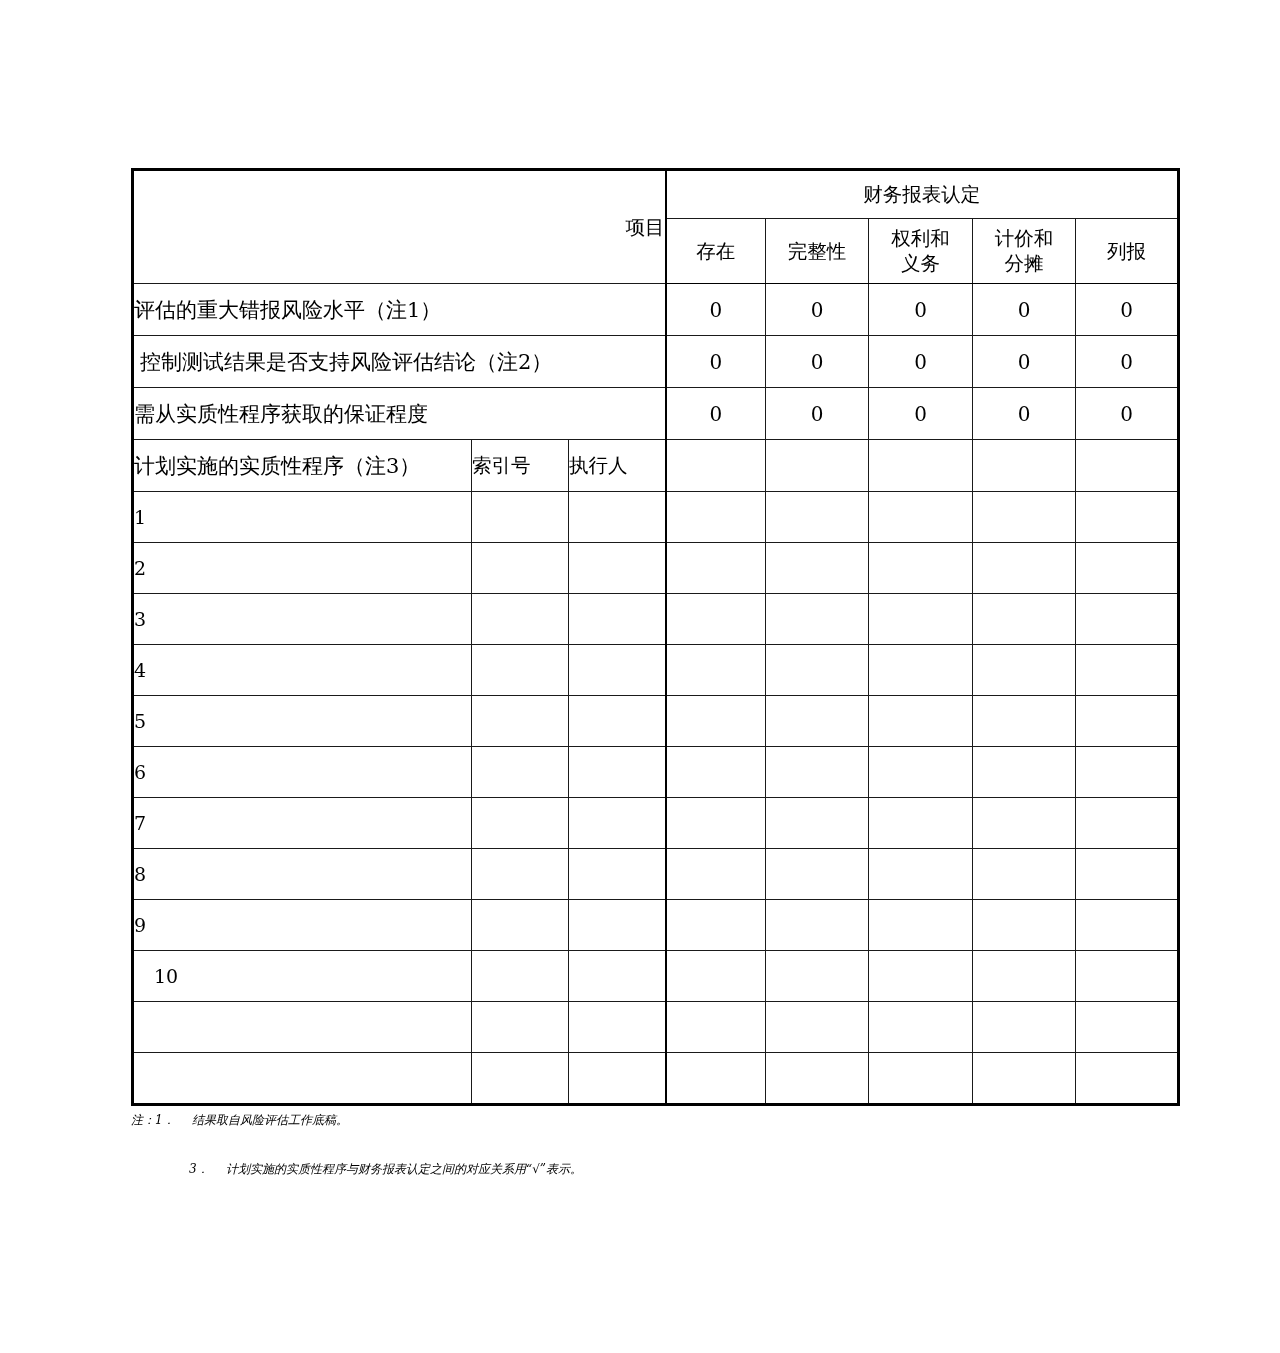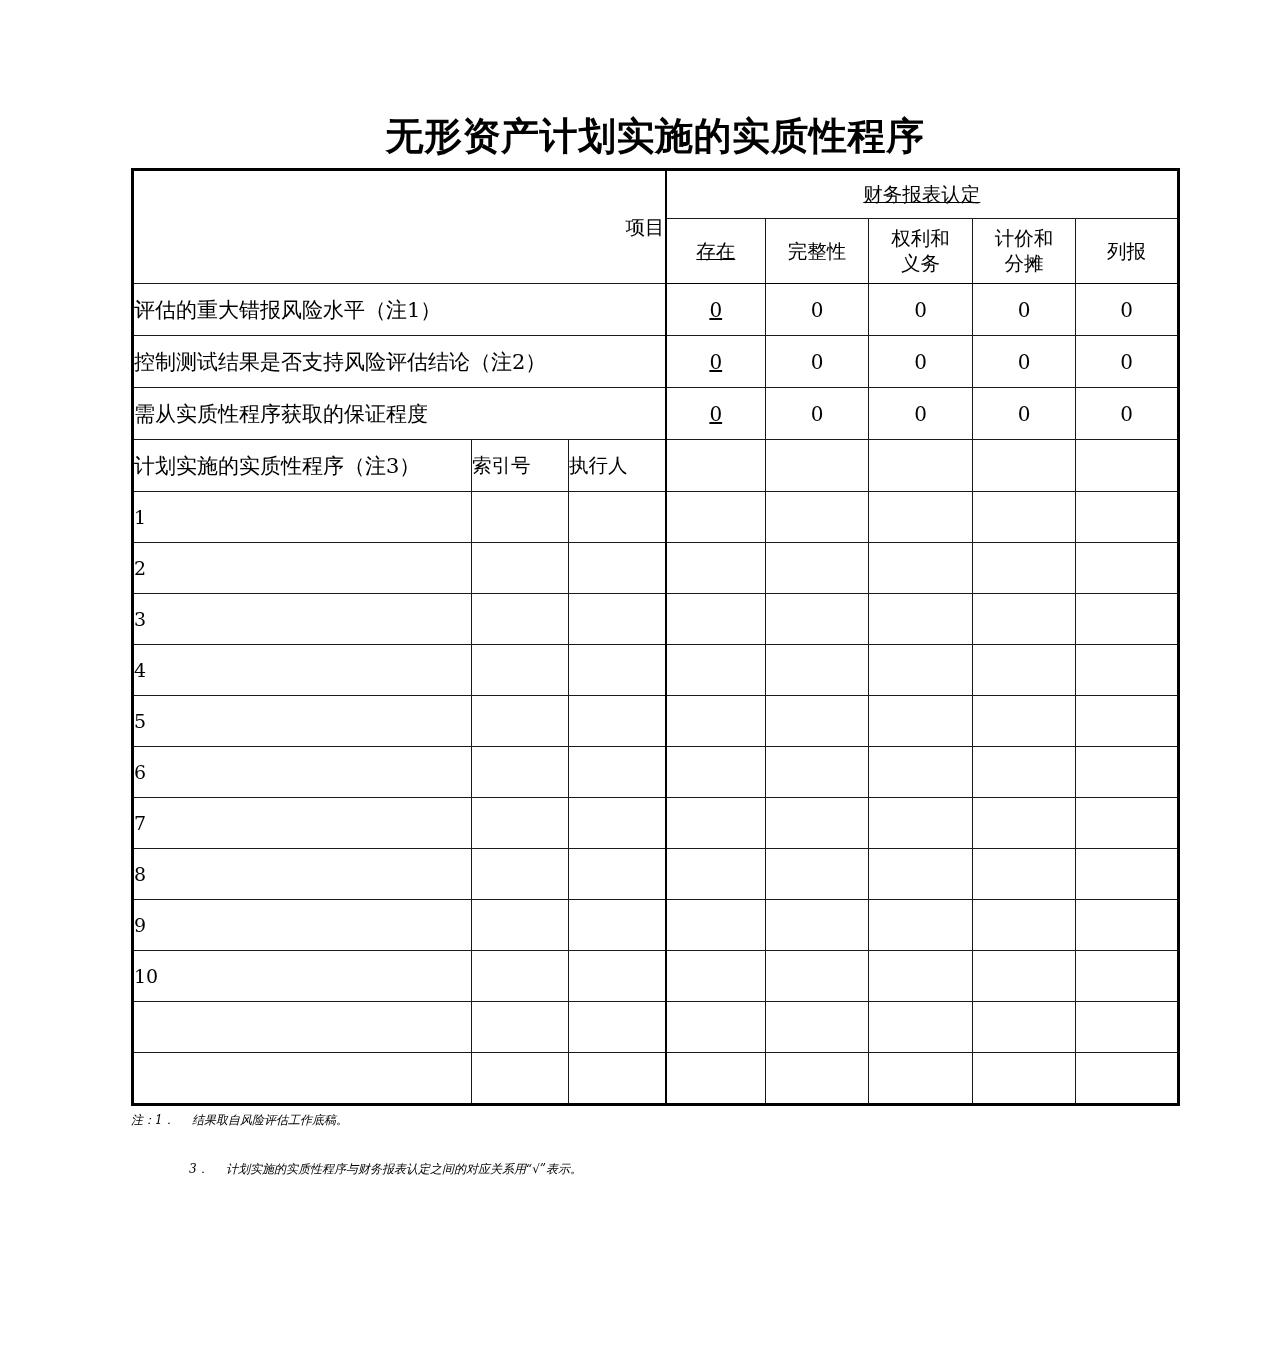--- a/index.html
+++ b/index.html
@@ -95,21 +95,20 @@
     font-size: 19.5px;
   }
   .val-zero {
     text-align: center;
     font-size: 20px;
   }
 
   
   .sep-left {
     border-left: 2px solid #000000 !important;
-    text-decoration: underline;
   }
   .row-sep-bottom td {
     border-bottom: 1.6px solid #000000 !important;
   }
 
   
   #notes {
     position: absolute;
     left: 131px;
     top: 1108px;
@@ -133,21 +132,20 @@
   .note-num {
     display: inline-block;
     width: 37px;
   }
 </style>
 </head>
 <body>
 
 <div id="page">
 
-  <div id="doc-title">无形资产计划实施的实质性程序</div>
 
   <table id="main-table">
     <colgroup>
       <col style="width:339px">
       <col style="width:97px">
       <col style="width:97px">
       <col style="width:100px">
       <col style="width:103px">
       <col style="width:104px">
       <col style="width:103px">
@@ -177,21 +175,21 @@
       <tr>
         <td class="cell-item-label" colspan="3" style="height:51px;">评估的重大错报风险水平（注1）</td>
         <td class="val-zero sep-left">0</td>
         <td class="val-zero">0</td>
         <td class="val-zero">0</td>
         <td class="val-zero">0</td>
         <td class="val-zero">0</td>
       </tr>
 
       <tr>
-        <td class="cell-item-label" colspan="3" style="height:51px;">控制测试结果是否支持风险评估结论（注2）</td>
+        <td class="cell-item-label" colspan="3" style="height:51px;padding-left:6px;">控制测试结果是否支持风险评估结论（注2）</td>
         <td class="val-zero sep-left">0</td>
         <td class="val-zero">0</td>
         <td class="val-zero">0</td>
         <td class="val-zero">0</td>
         <td class="val-zero">0</td>
       </tr>
 
       <tr>
         <td class="cell-item-label" colspan="3" style="height:51px;">需从实质性程序获取的保证程度</td>
         <td class="val-zero sep-left">0</td>
@@ -296,21 +294,21 @@
         <td class="cell-num" style="height:50px;">9</td>
         <td class="cell-center"></td>
         <td class="cell-center"></td>
         <td class="val-zero sep-left"></td>
         <td class="val-zero"></td>
         <td class="val-zero"></td>
         <td class="val-zero"></td>
         <td class="val-zero"></td>
       </tr>
       <tr>
-        <td class="cell-num" style="height:50px;">10</td>
+        <td class="cell-num" style="height:50px;padding-left:20px;">10</td>
         <td class="cell-center"></td>
         <td class="cell-center"></td>
         <td class="val-zero sep-left"></td>
         <td class="val-zero"></td>
         <td class="val-zero"></td>
         <td class="val-zero"></td>
         <td class="val-zero"></td>
       </tr>
       <tr>
         <td class="cell-num" style="height:50px;"></td>

